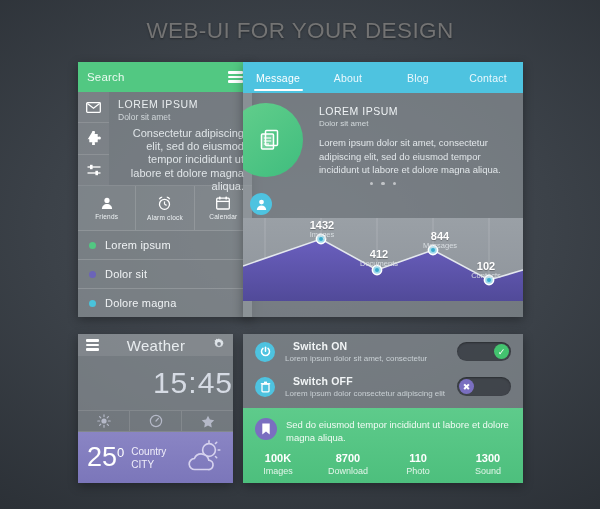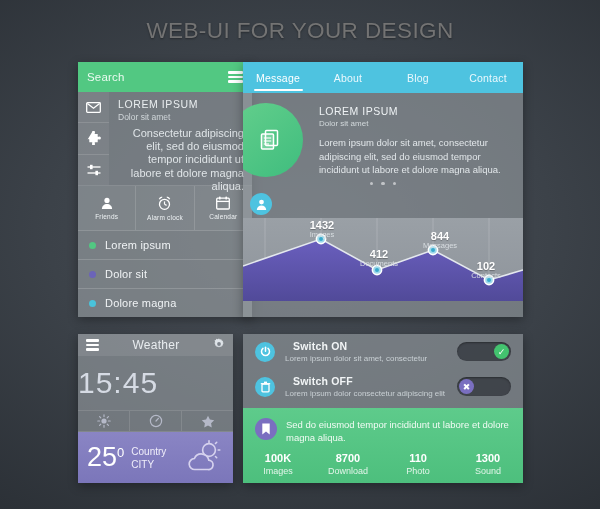--- a/index.html
+++ b/index.html
@@ -114,23 +114,23 @@
   .chart-wrap svg { display: block; width: 100%; height: 100%; }
   .pt-label { position: absolute; text-align: center; pointer-events: none; }
   .pt-val { font-size: 11px; font-weight: bold; color: #ffffff; display: block; line-height: 10px; text-shadow: 0 1px 1px rgba(0,0,0,.3); }
   .pt-name { font-size: 7.5px; color: #d9dee2; display: block; line-height: 9px; }
 
   
   .wx-top {
     height: 22px; background: rgba(255,255,255,0.10); display: flex;
     align-items: center; justify-content: space-between; padding: 0 8px;
   }
-  .wx-title { font-size: 12px; color: #e8ecef; letter-spacing: .3px; }
+  .wx-title { font-size: 15px; color: #e8ecef; letter-spacing: .3px; }
   .wx-clock {
-    height: 54px; display: flex; align-items: center; justify-content: flex-start;
+    height: 54px; display: flex; align-items: center; justify-content: flex-end;
     background: rgba(255,255,255,0.02);
   }
   .wx-clock span { font-size: 30px; color: #d6dbe4; font-weight: 300; letter-spacing: 1px; }
   .wx-icons { height: 22px; display: flex; border-top: 1px solid rgba(255,255,255,0.12); border-bottom: 1px solid rgba(255,255,255,0.12); }
   .wx-icell { flex: 1; display: flex; align-items: center; justify-content: center; border-right: 1px solid rgba(255,255,255,0.12); }
   .wx-icell:last-child { border-right: none; }
   .wx-bottom {
     height: 51px; background: linear-gradient(180deg,#8a85c4,#7b76ba);
     display: flex; align-items: center; padding: 0 9px; gap: 7px;
   }

